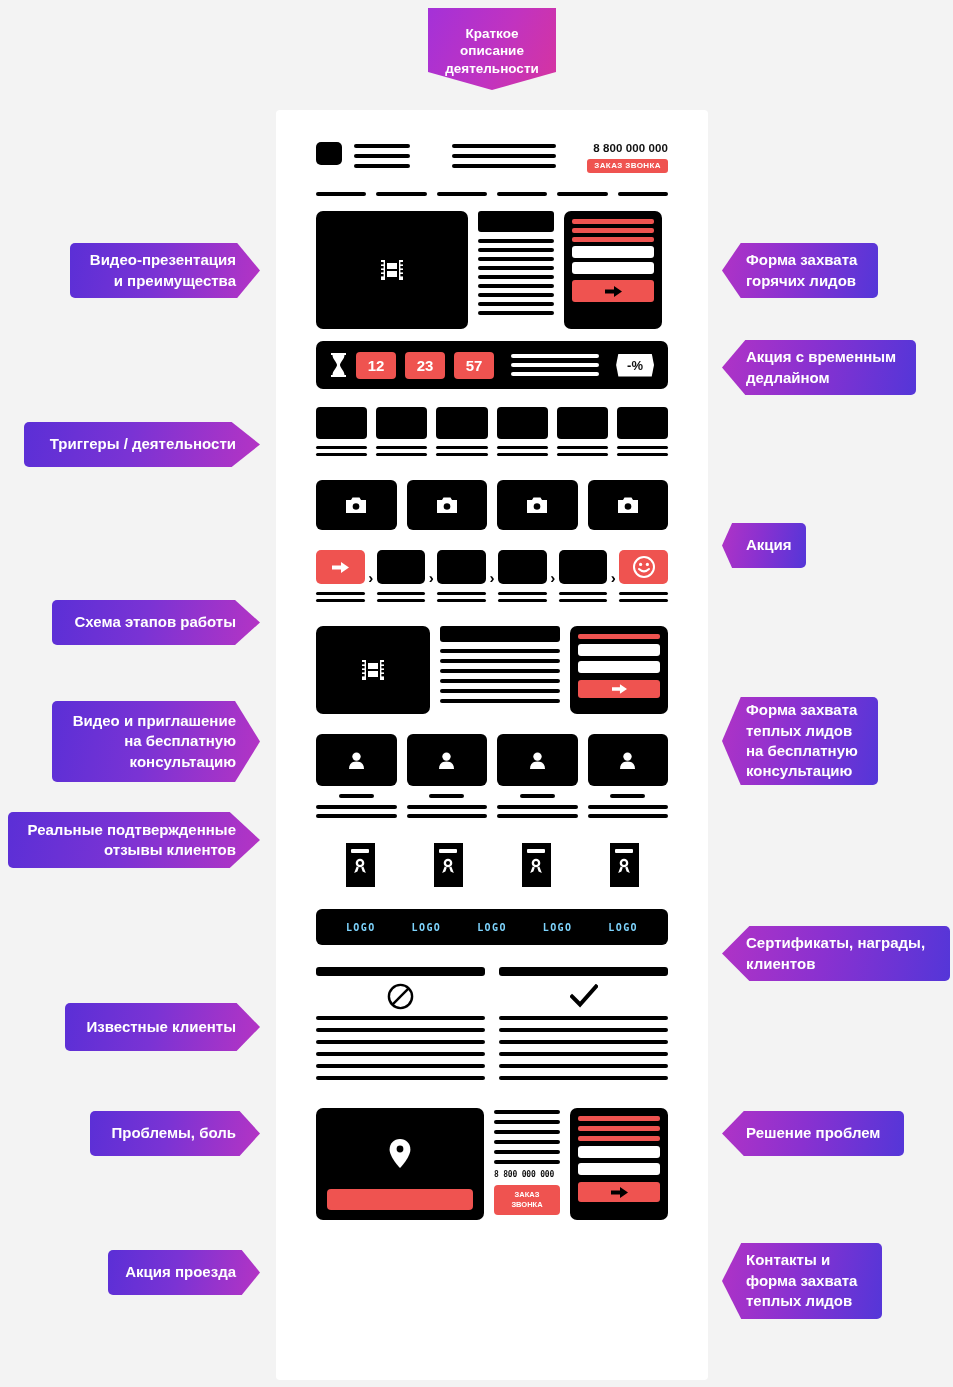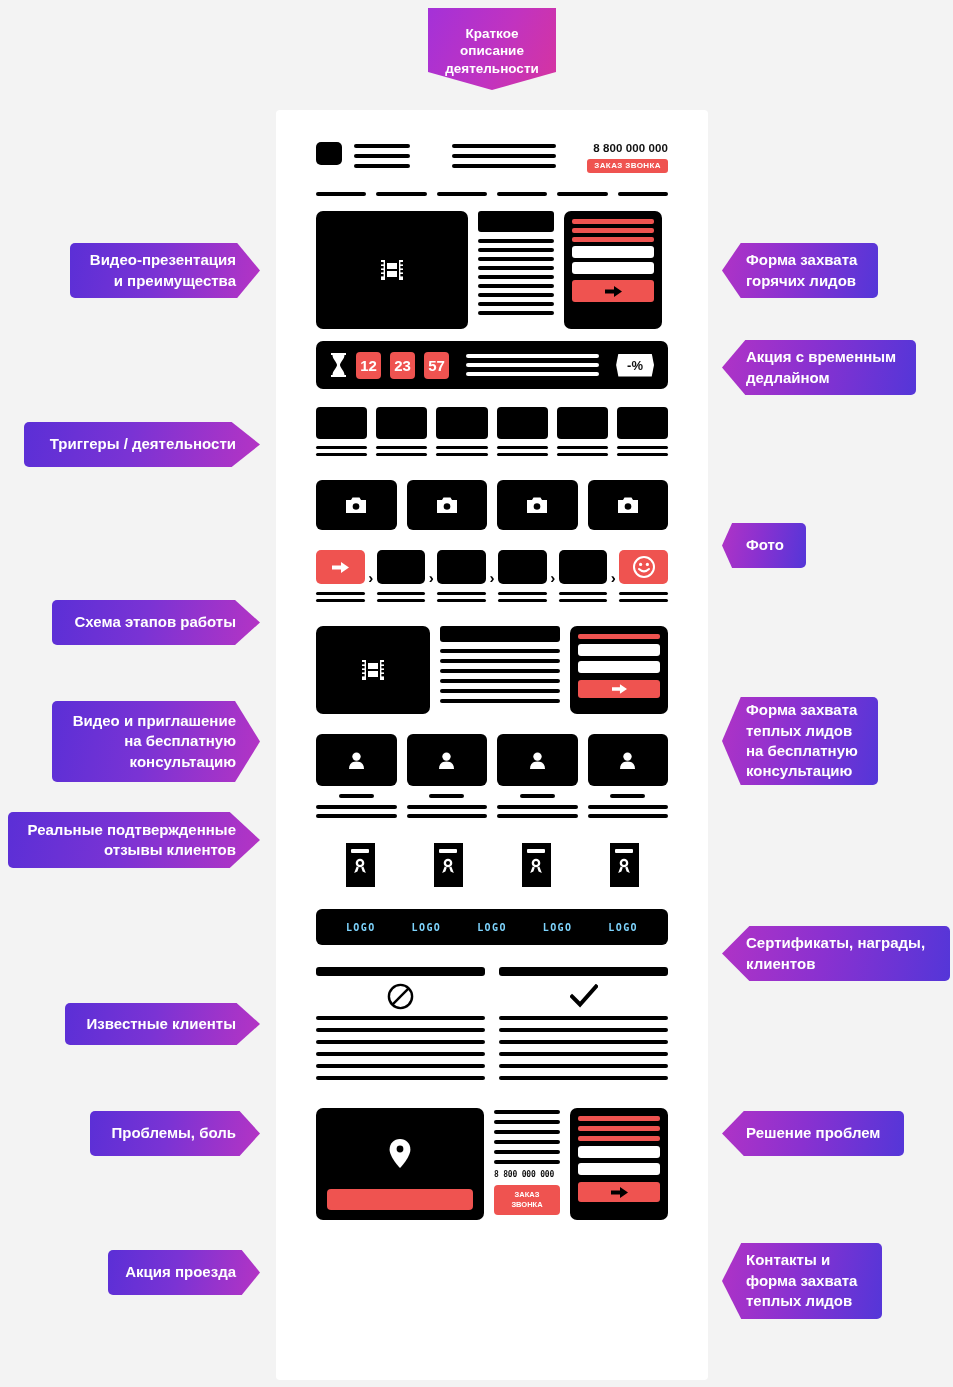--- a/index.html
+++ b/index.html
@@ -105,21 +105,21 @@
     display: flex; align-items: center; justify-content: center;
   }
 
   
   .timer {
     margin-top: 12px; height: 48px; background: #000; border-radius: 7px;
     display: flex; align-items: center; padding: 0 14px; gap: 9px;
   }
   .timer-num {
     background: #ef5350; color: #fff; font-size: 15px; font-weight: bold;
-    border-radius: 4px; width: 25px; height: 27px;
+    border-radius: 4px; width: 40px; height: 27px;
     display: flex; align-items: center; justify-content: center;
   }
   .timer-lines { flex: 1; margin-left: 8px; }
   .timer-lines .wl { background: #fff; height: 4px; border-radius: 2px; margin-bottom: 5px; }
   .timer-lines .wl:last-child { margin-bottom: 0; }
   .discount {
     color: #111; font-size: 13px; font-weight: bold; background: #fff;
     padding: 4px 11px; margin-left: 8px;
     clip-path: polygon(6% 0, 94% 0, 100% 50%, 94% 100%, 6% 100%, 0 50%);
   }
@@ -701,38 +701,38 @@
 </div>
 <div class="label left" style="left:52px; top:600px; width:208px; height:45px;">
   <span class="lbl-txt">Схема этапов работы</span>
 </div>
 <div class="label left" style="left:52px; top:701px; width:208px; height:81px;">
   <span class="lbl-txt">Видео и приглашение на бесплатную консультацию</span>
 </div>
 <div class="label left" style="left:8px; top:812px; width:252px; height:56px;">
   <span class="lbl-txt">Реальные подтвержденные отзывы клиентов</span>
 </div>
-<div class="label left" style="left:65px; top:1003px; width:195px; height:42px;text-align:right;">
+<div class="label left" style="left:65px; top:1003px; width:195px; height:48px;text-align:right;">
   <span class="lbl-txt">Известные клиенты</span>
 </div>
 <div class="label left" style="left:90px; top:1111px; width:170px; height:45px;">
   <span class="lbl-txt">Проблемы, боль</span>
 </div>
 <div class="label left" style="left:108px; top:1250px; width:152px; height:45px;">
   <span class="lbl-txt">Акция проезда</span>
 </div>
 
 <div class="label right" style="left:722px; top:243px; width:156px; height:55px;">
   <span class="lbl-txt">Форма захвата горячих лидов</span>
 </div>
 <div class="label right" style="left:722px; top:340px; width:194px; height:55px;">
   <span class="lbl-txt">Акция с временным дедлайном</span>
 </div>
 <div class="label right" style="left:722px; top:523px; width:84px; height:45px;">
-  <span class="lbl-txt">Фото</span>
+  <span class="lbl-txt">Акция</span>
 </div>
 <div class="label right" style="left:722px; top:697px; width:156px; height:88px;">
   <span class="lbl-txt">Форма захвата теплых лидов на бесплатную консультацию</span>
 </div>
 <div class="label right" style="left:722px; top:926px; width:228px; height:55px;">
   <span class="lbl-txt">Сертификаты, награды, клиентов</span>
 </div>
 <div class="label right" style="left:722px; top:1111px; width:182px; height:45px;">
   <span class="lbl-txt">Решение проблем</span>
 </div>

